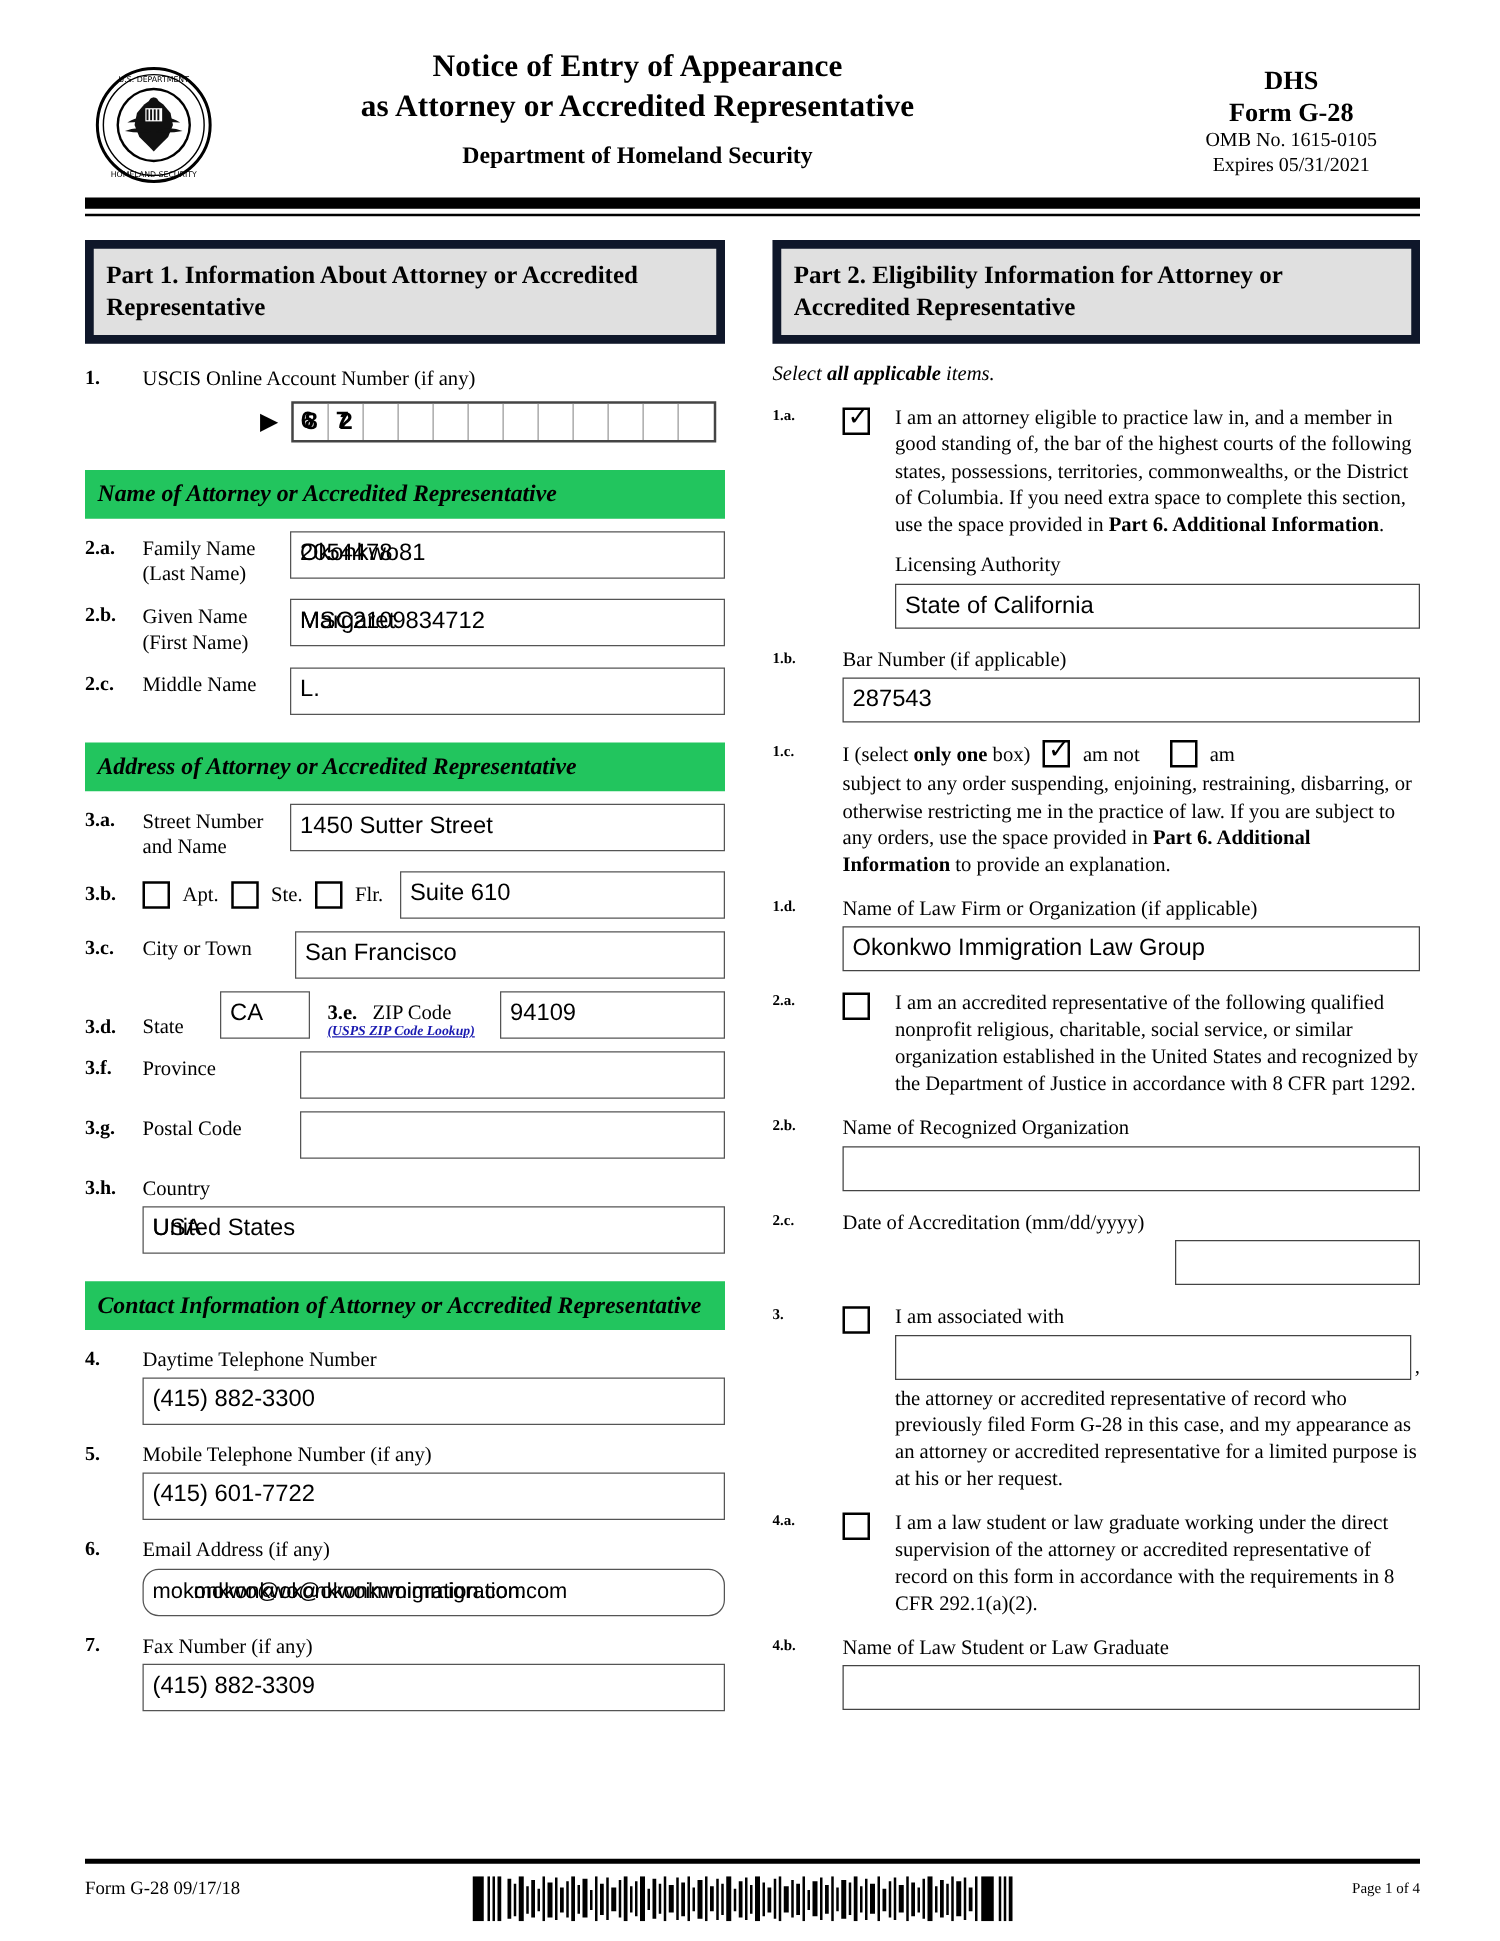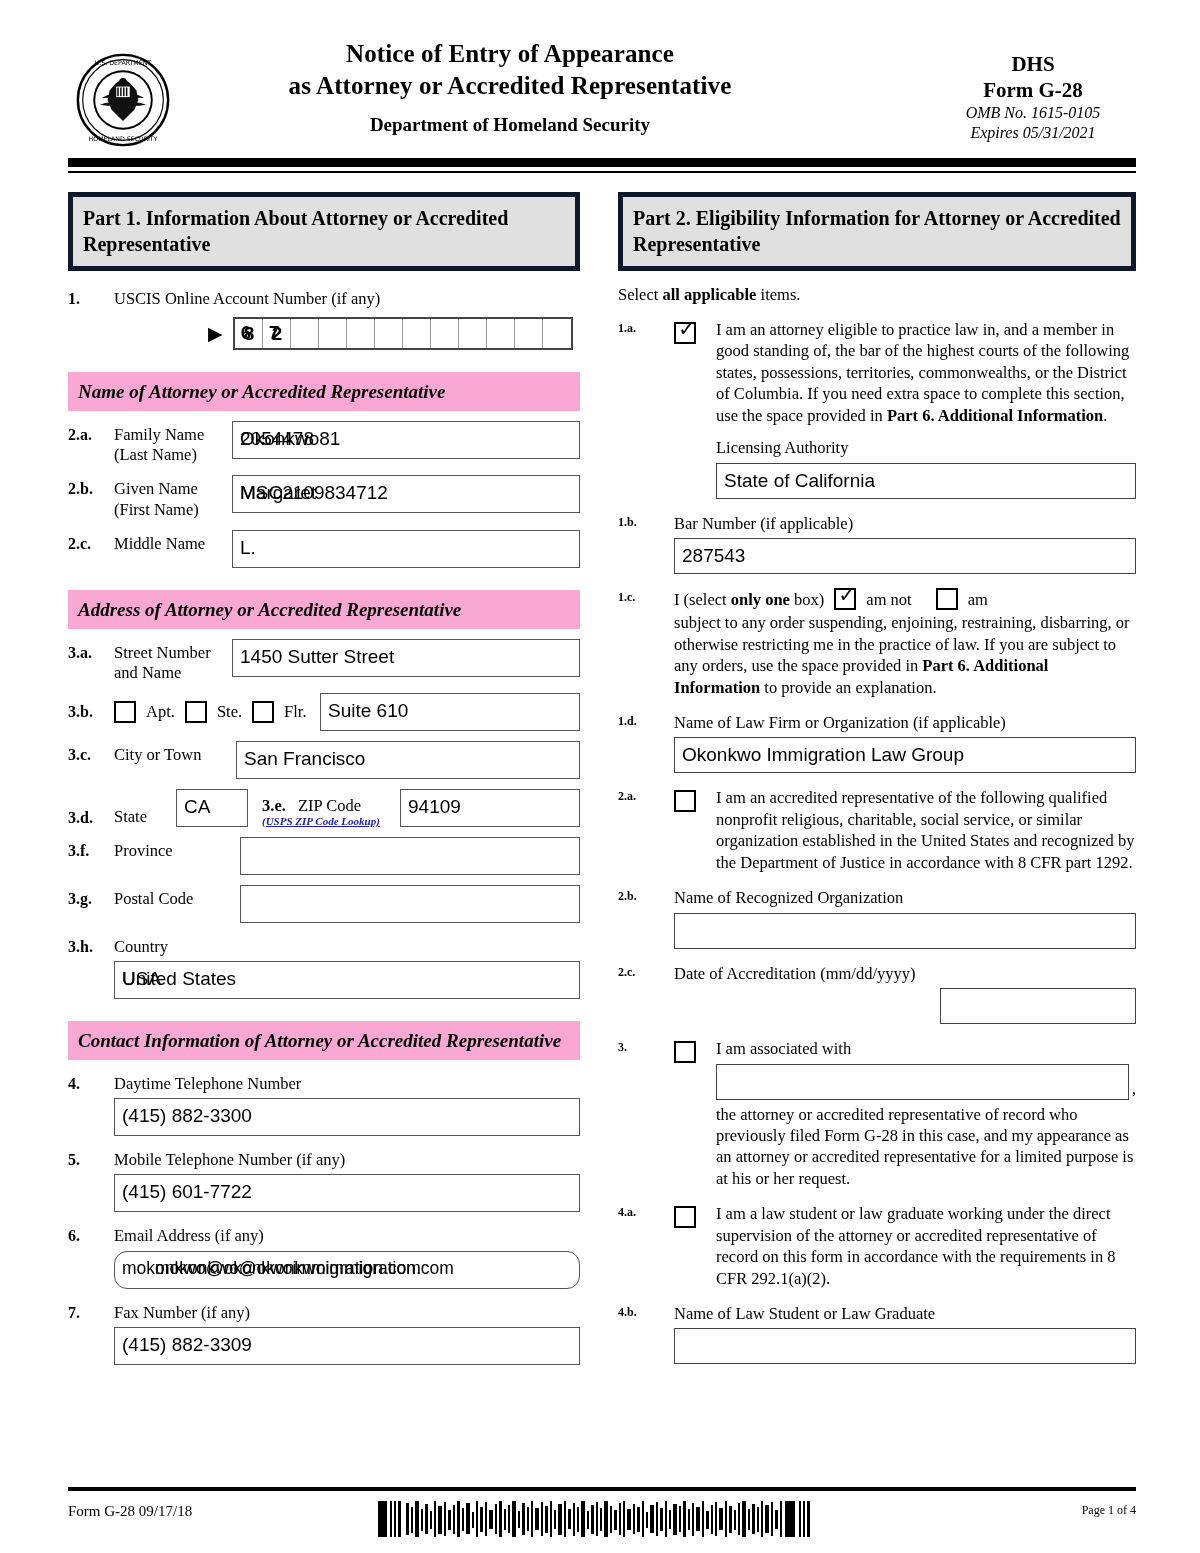--- a/index.html
+++ b/index.html
@@ -27,46 +27,46 @@
     letter-spacing: 0.1px;
   }
   .subtitle {
     font-size: 19px; font-weight: bold; margin-top: 12px;
   }
   .dhs-block {
     position: absolute; right: 62px; top: 52px;
     width: 210px; text-align: center; line-height: 1.22;
   }
   .dhs-big { font-size: 21px; font-weight: bold; }
-  .dhs-small { font-size: 16px; font-style: italic; }
+  .dhs-small { font-size: 16px; }
 
   .rule-thick {
     position: absolute; left: 68px; top: 158px; width: 1068px;
     height: 9px; background: #000;
   }
   .rule-thin {
     position: absolute; left: 68px; top: 171px; width: 1068px;
     height: 2px; background: #000;
   }
 
   
   .col-left { position: absolute; left: 68px; top: 192px; width: 512px; }
   .col-right { position: absolute; left: 618px; top: 192px; width: 518px; }
 
   
   .part-head {
     background: #e0e0e0;
-    border: 5px solid #0f172a;
+    border: 7px solid #0f172a;
     font-weight: bold;
     font-size: 20px;
     padding: 8px 10px 9px 10px;
     line-height: 1.30;
   }
   .sub-head {
-    background: #f9a8d4;
+    background: #22c55e;
     font-weight: bold;
     font-style: italic;
     font-size: 19px;
     padding: 7px 10px 7px 10px;
     line-height: 1.32;
   }
 
   
   .row { display: flex; align-items: flex-start; margin-top: 10px; }
   .num {
@@ -384,21 +384,21 @@
     <div class="box tall" style="margin-left:46px;margin-top:4px;">
       <span class="val">(415) 882-3309</span>
     </div>
 
   </div>
 
   <div class="col-right">
 
     <div class="part-head">Part 2.  Eligibility Information for Attorney or Accredited Representative</div>
 
-    <div style="margin-top:14px;font-size:16.5px;">
+    <div style="margin-top:14px;font-size:16.5px;font-style:italic;">
       <span>Select </span><b>all applicable</b><span> items.</span>
     </div>
 
     <div class="p2row">
       <div class="p2num">1.a.</div>
       <div class="p2cb">
         <span class="cb checked"></span>
       </div>
       <div class="p2txt">
         <span>I am an attorney eligible to practice law in, and a member in good standing of, the bar of the highest courts of the following states, possessions, territories, commonwealths, or the District of Columbia.  If you need extra space to complete this section, use the space provided in </span><b>Part 6. Additional Information</b><span>.</span>

